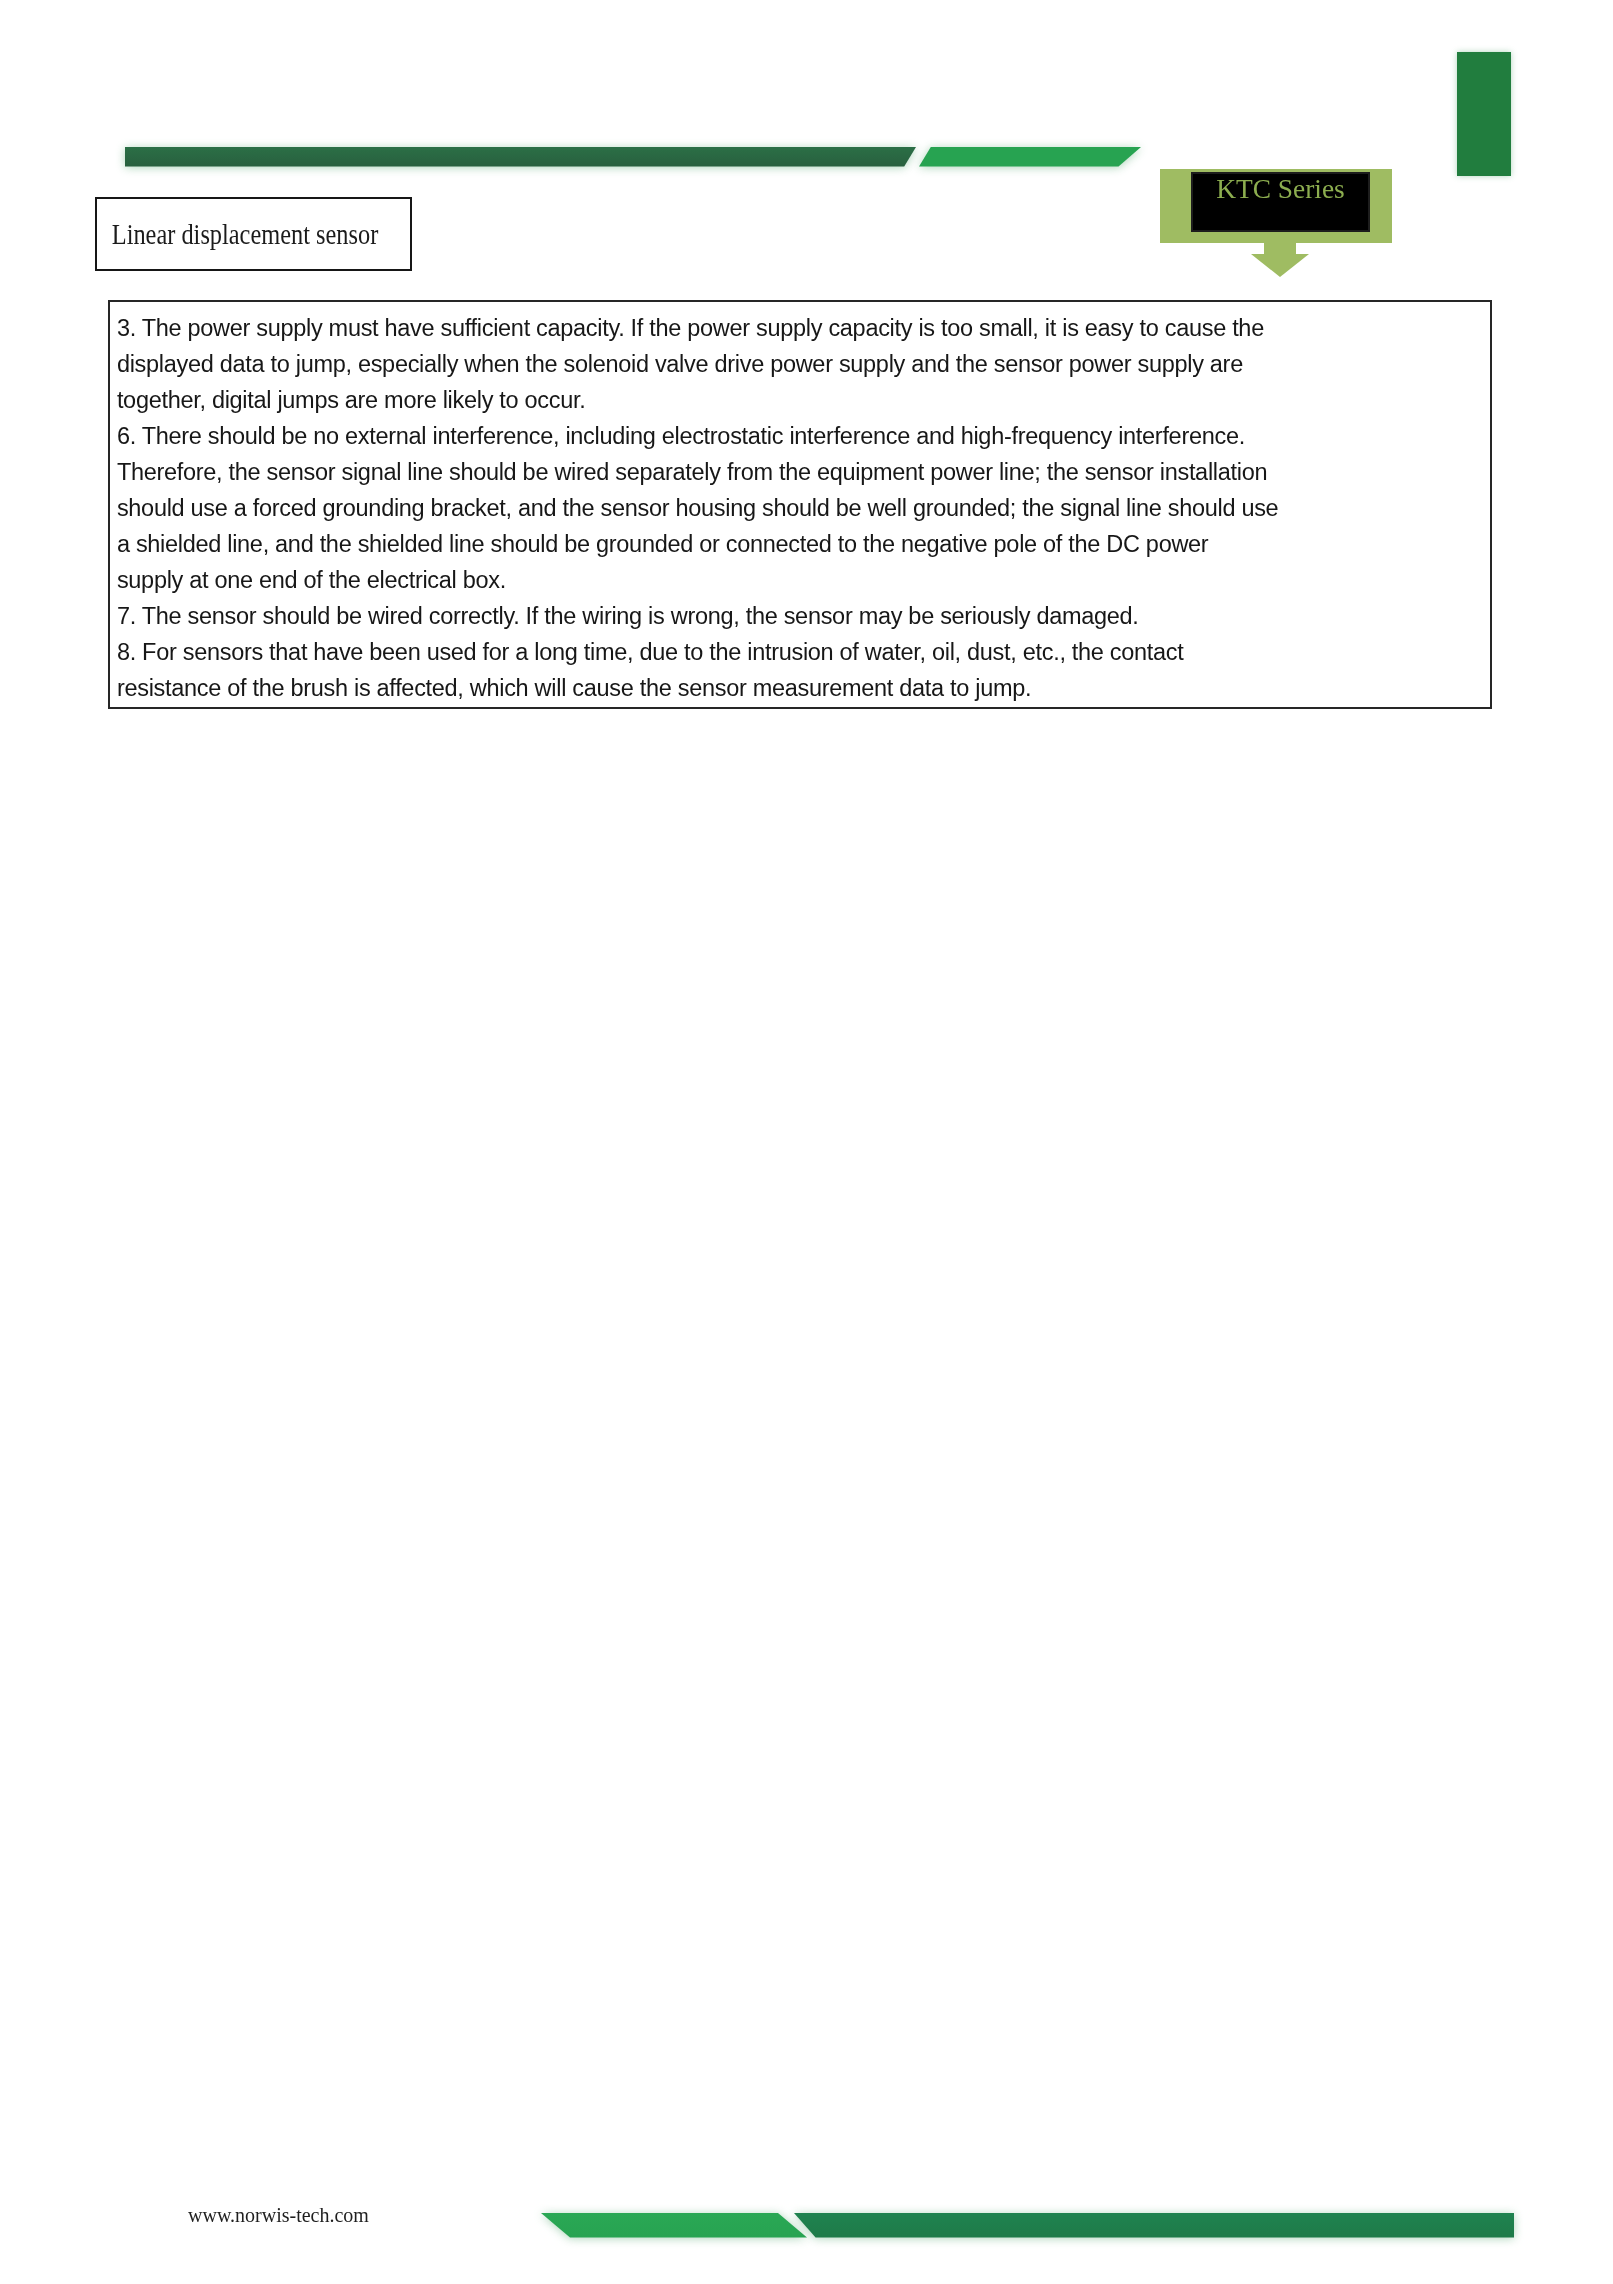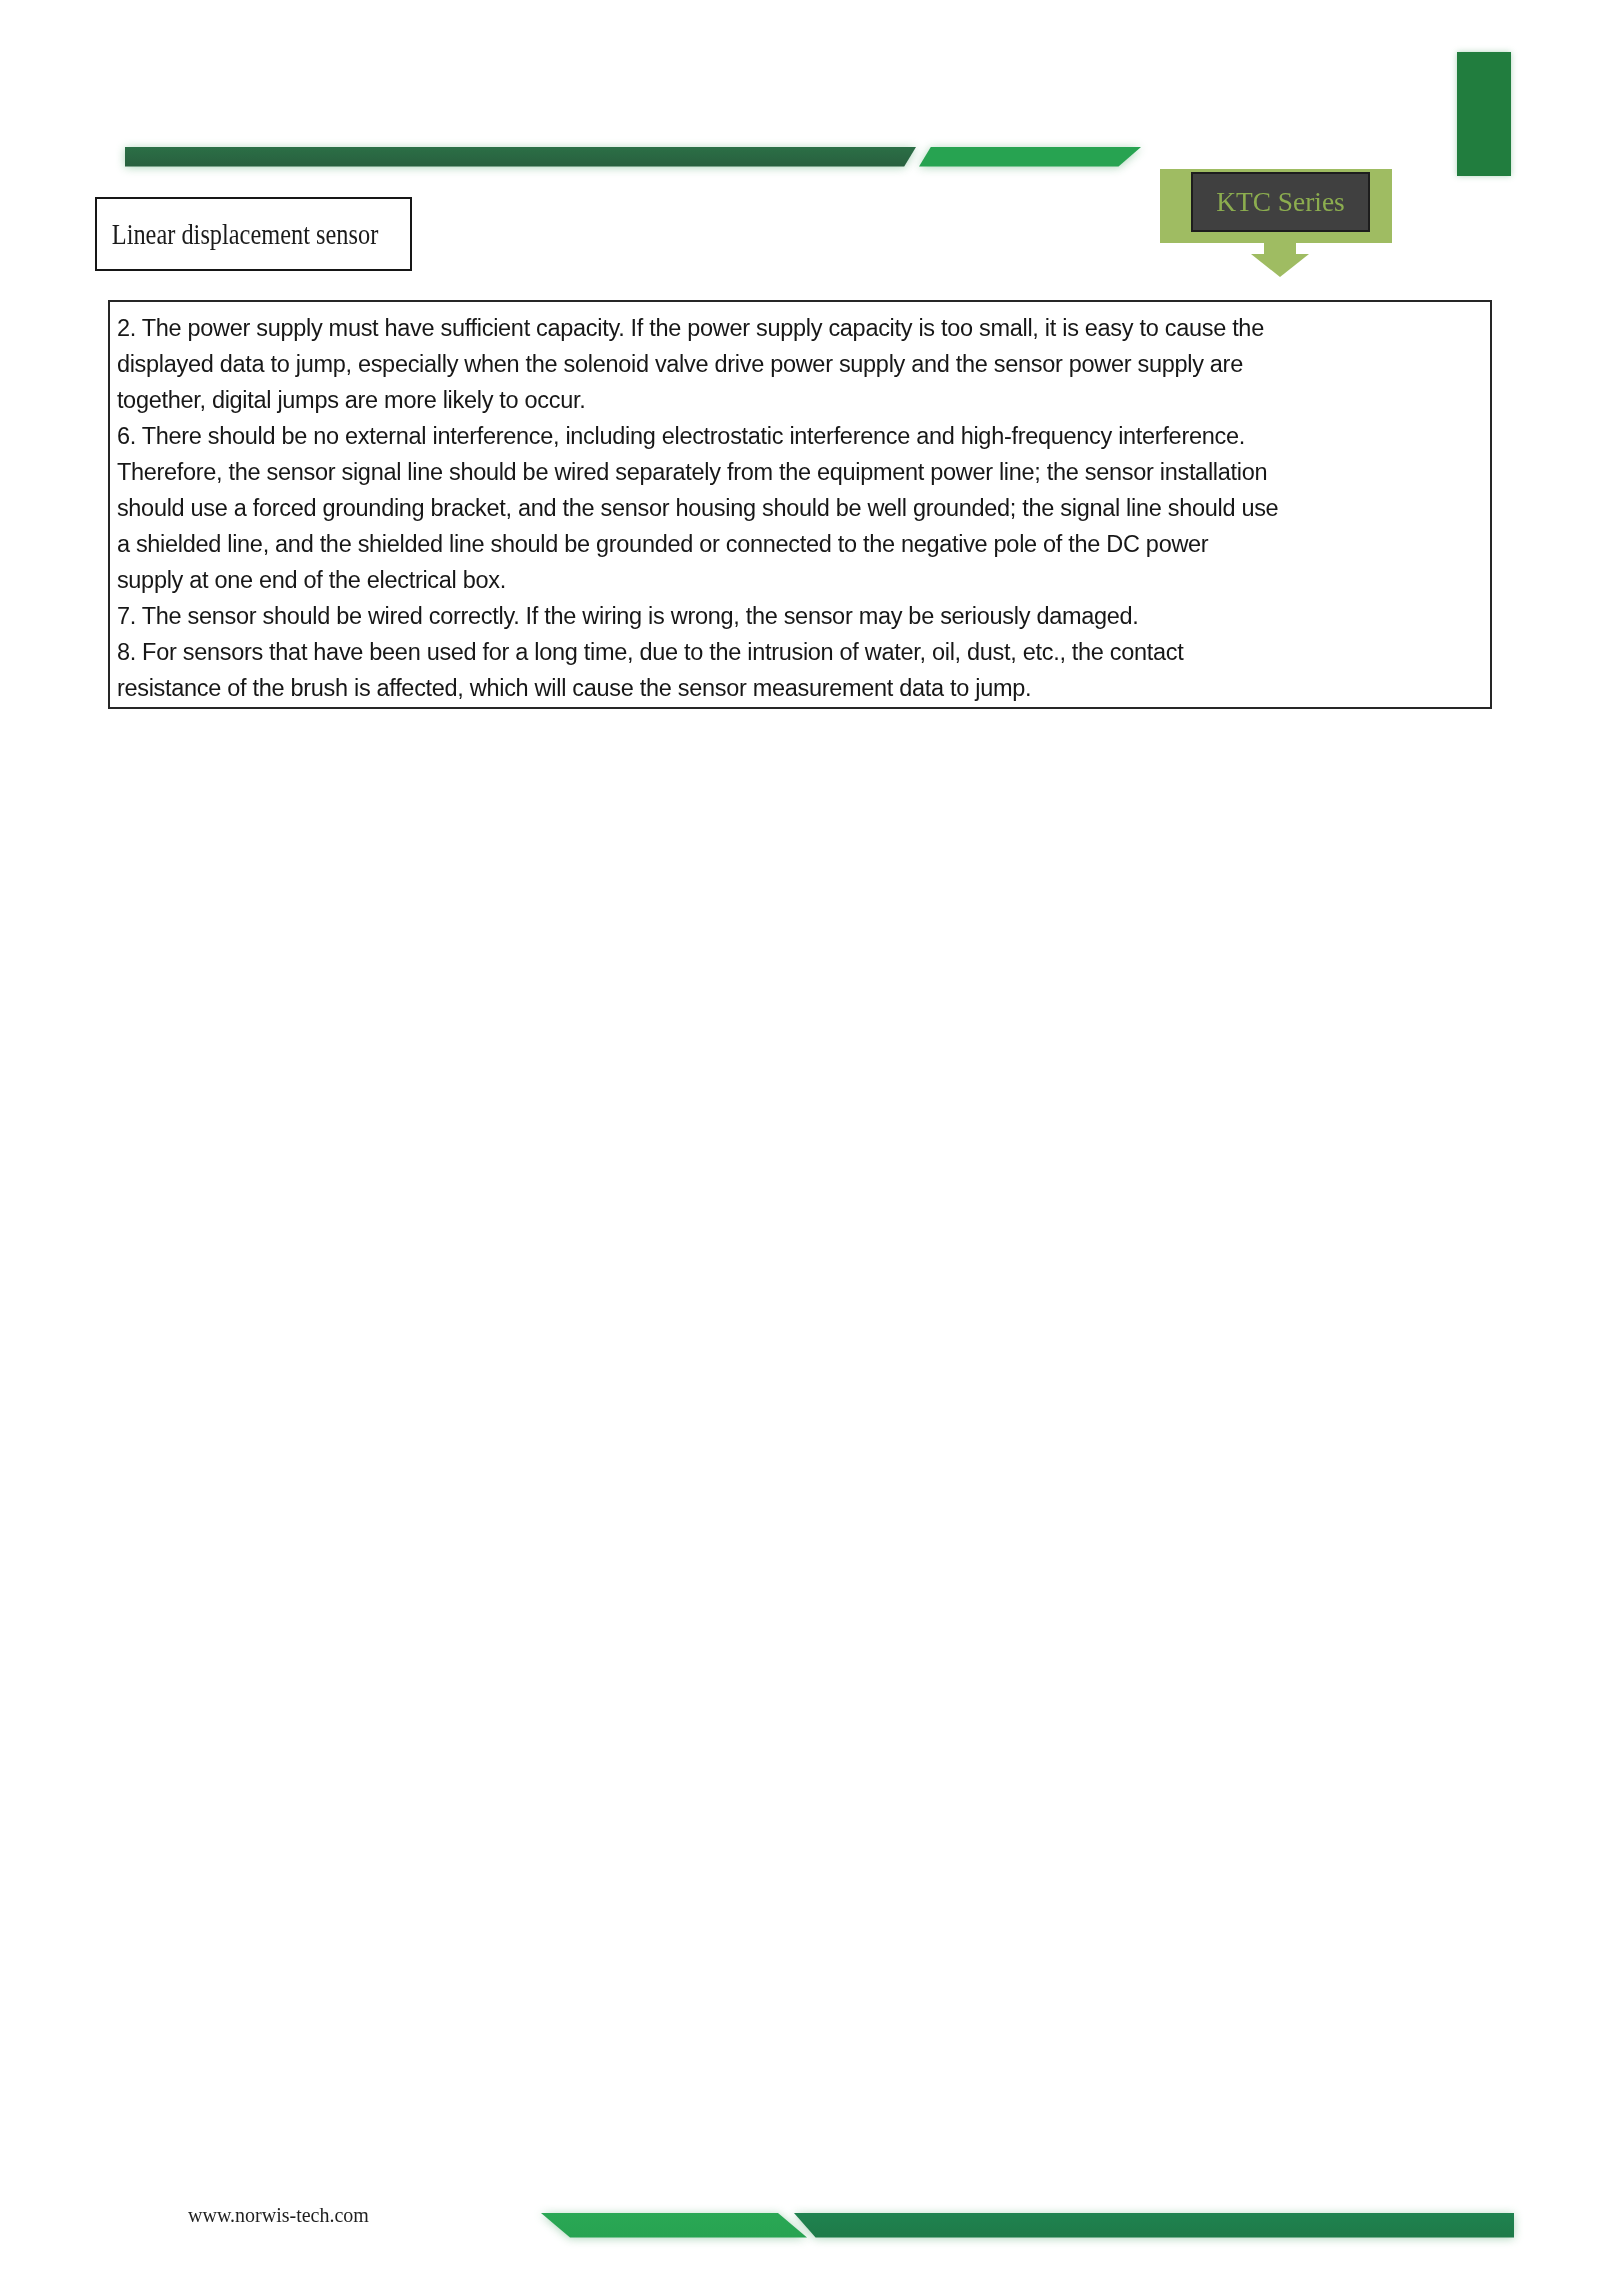--- a/index.html
+++ b/index.html
@@ -51,25 +51,25 @@
     transform-origin: left center;
   }
 
   
   .badge-bg {
     left: 1160px; top: 169px; width: 232px; height: 74px;
     background: var(--olive-green, #9fbc62);
   }
   .badge-label-box {
     left: 1191px; top: 172px; width: 179px; height: 60px;
-    background: #404040;
+    background: #000000;
     border: 2px solid #1d1d1d;
     border-right-width: 2.9px;
     box-sizing: border-box;
-    display: flex; align-items: center; justify-content: center;
+    display: flex; justify-content: center;
   }
   .badge-label-box span {
     font-family: "Liberation Serif", serif;
     font-size: 27.4px;
     color: var(--badge-text-green, #8cad4f);
     white-space: nowrap;
   }
   .arrow-stem {
     left: 1264px; top: 242px; width: 32px; height: 12.7px;
     background: var(--olive-green, #9fbc62);
@@ -136,21 +136,21 @@
   </div>
 
   <div class="abs badge-bg"></div>
   <div class="abs badge-label-box">
     <span>KTC Series</span>
   </div>
   <div class="abs arrow-stem"></div>
   <div class="abs arrow-head"></div>
 
   <div class="abs notes-box">
-    <div class="note-item">2. The power supply must have sufficient capacity. If the power supply capacity is too small, it is easy to cause the
+    <div class="note-item">3. The power supply must have sufficient capacity. If the power supply capacity is too small, it is easy to cause the
 displayed data to jump, especially when the solenoid valve drive power supply and the sensor power supply are
 together, digital jumps are more likely to occur.</div>
     <div class="note-item">6. There should be no external interference, including electrostatic interference and high-frequency interference.
 Therefore, the sensor signal line should be wired separately from the equipment power line; the sensor installation
 should use a forced grounding bracket, and the sensor housing should be well grounded; the signal line should use
 a shielded line, and the shielded line should be grounded or connected to the negative pole of the DC power
 supply at one end of the electrical box.</div>
     <div class="note-item">7. The sensor should be wired correctly. If the wiring is wrong, the sensor may be seriously damaged.</div>
     <div class="note-item">8. For sensors that have been used for a long time, due to the intrusion of water, oil, dust, etc., the contact
 resistance of the brush is affected, which will cause the sensor measurement data to jump.</div>

